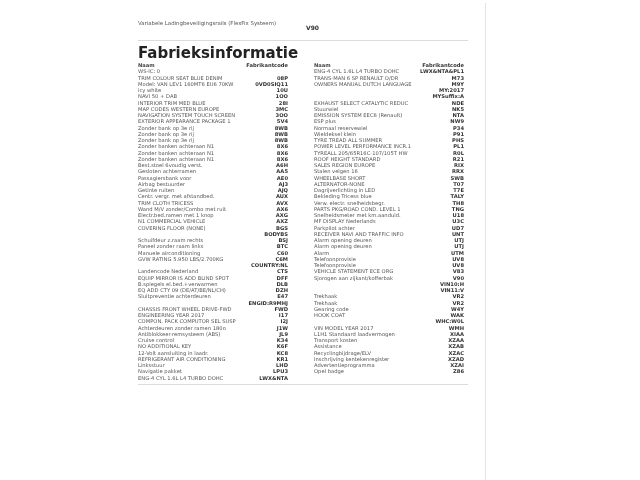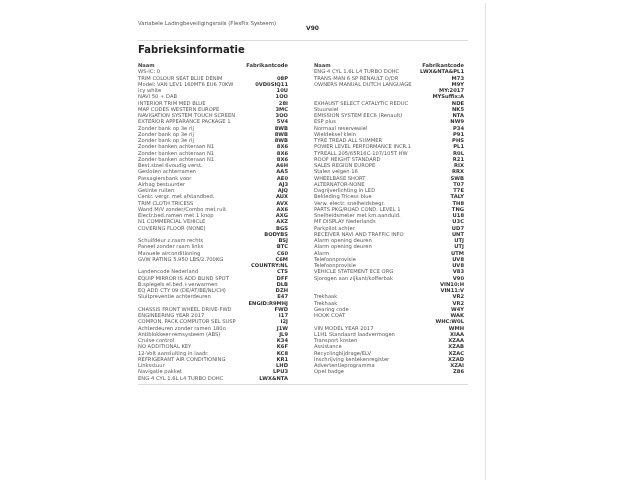--- a/index.html
+++ b/index.html
@@ -4,21 +4,21 @@
 <style>
   html, body { margin: 0; padding: 0; background: #ffffff; }
   body { width: 640px; height: 480px; position: relative; overflow: hidden;
          font-family: "DejaVu Sans", "Liberation Sans", sans-serif; color: #333; }
   .card { position: absolute; left: 130px; top: 6px; width: 355px; height: 474px; }
   .vline { position: absolute; left: 485px; top: 3px; width: 1px; height: 477px; background: #e3e3e3; }
   .top-row { position: absolute; left: 8px; top: 14px; width: 330px; height: 22px; }
   .top-label { position: absolute; left: 0; top: 0; width: 140px; font-size: 5.4px; line-height: 7px; color: #555; }
   .top-value { position: absolute; left: 168px; top: 4px; font-size: 6px; font-weight: bold; color: #333; }
   .hr1 { position: absolute; left: 8px; top: 34px; width: 330px; height: 1px; background: #dcdcdc; }
-  .section-title { position: absolute; left: 8px; top: 38px; font-size: 10px; font-weight: bold; color: #222; }
+  .section-title { position: absolute; left: 8px; top: 38px; font-size: 15px; font-weight: bold; color: #222; }
   .col { position: absolute; top: 56px; width: 150px; }
   .col.left { left: 8px; }
   .col.right { left: 184px; }
   .row { position: relative; height: 6.25px; font-size: 5.2px; line-height: 6.25px; white-space: nowrap; }
   .row .name { position: absolute; left: 0; top: 0; color: #555; }
   .row .code { position: absolute; right: 0; top: 0; font-weight: bold; color: #333; }
   .row.hdr .name { color: #444; font-weight: bold; }
   .hr2 { position: absolute; left: 8px; top: 378px; width: 330px; height: 1px; background: #dcdcdc; }
 </style>
 </head>

